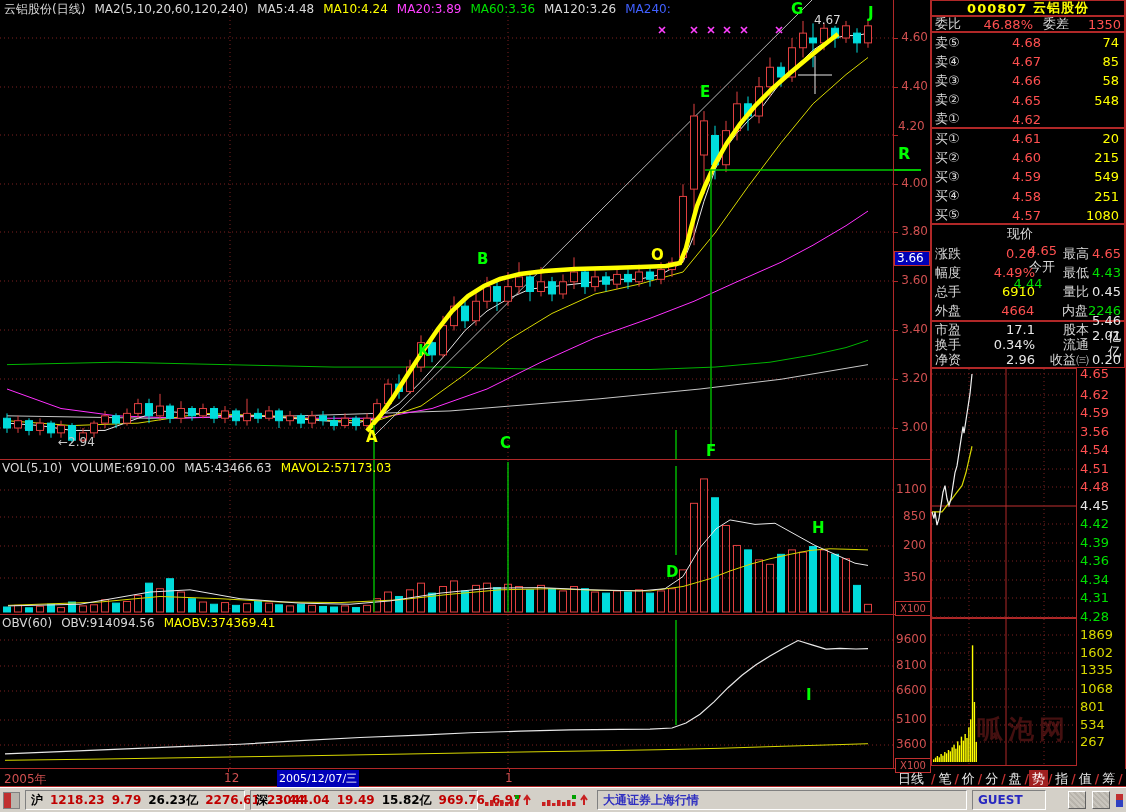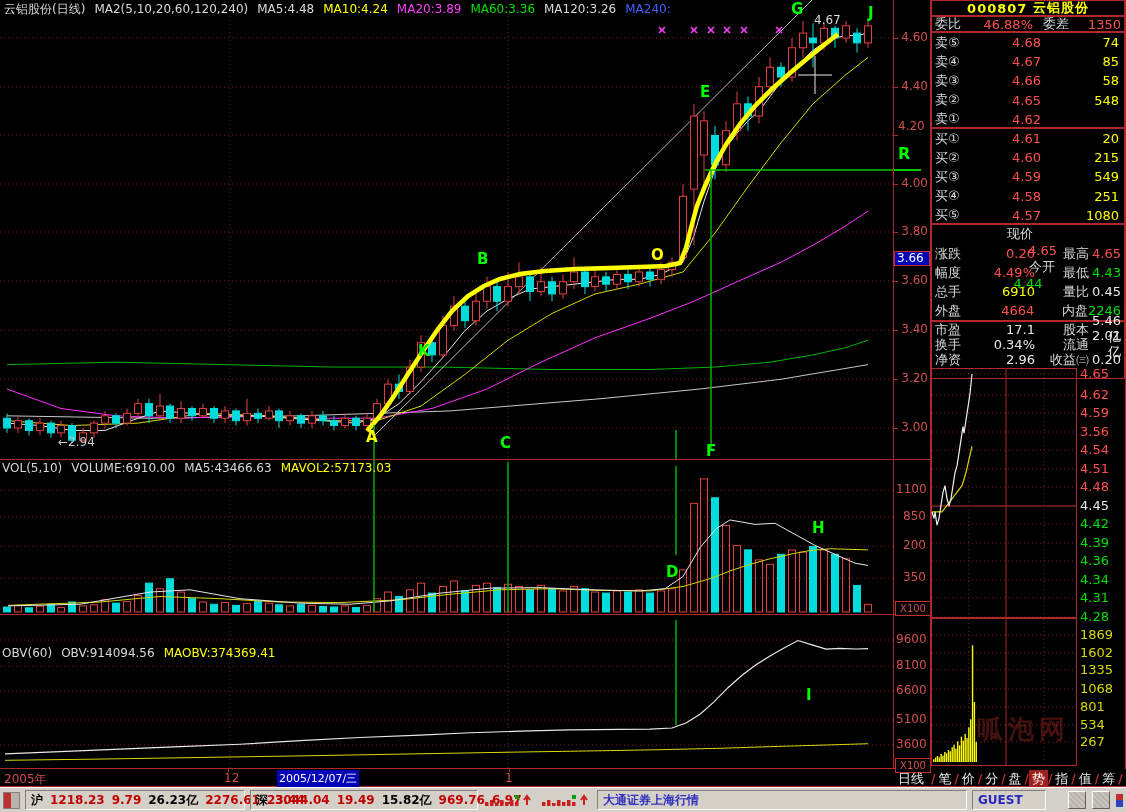--- a/index.html
+++ b/index.html
@@ -362,21 +362,21 @@
       <line x1="0" y1="76" x2="893" y2="76" stroke="#7c2020" stroke-width="1" stroke-dasharray="1 3"></line>
       <line x1="0" y1="105" x2="893" y2="105" stroke="#7c2020" stroke-width="1" stroke-dasharray="1 3"></line>
       <line x1="0" y1="130" x2="893" y2="130" stroke="#7c2020" stroke-width="1" stroke-dasharray="1 3"></line>
       <line x1="230" y1="0" x2="230" y2="153" stroke="#7c2020" stroke-width="1" stroke-dasharray="1 3"></line>
       <line x1="508" y1="0" x2="508" y2="153" stroke="#7c2020" stroke-width="1" stroke-dasharray="1 3"></line>
       <polyline points="5,145.31027 100,144.07358 200,142.48355 300,140.89352 400,139.12682 500,137.36012 600,135.77009 660,134.71007 720,133.29671 780,131.35334 840,129.58664 868,128.70329" fill="none" stroke="#d8d800" stroke-width="1"></polyline>
       <polyline points="5,138.95015 60,136.65344 120,134.18006 180,131.70668 240,129.2333 300,125.6999 360,122.51984 420,120.04646 470,117.74975 520,116.15972000000001 570,114.92303 620,114.39302 650,114.03968 672,112.97966 686,108.0329 700,99.1994 714,86.83250000000001 728,72.69890000000001 742,60.33200000000001 756,49.73180000000001 770,40.898300000000006 784,32.94815000000001 798,25.52801000000001 812,29.944760000000002 826,34.18484000000001 840,33.30149 856,34.00817000000001 868,33.654830000000004" fill="none" stroke="#e8e8e8" stroke-width="1.2"></polyline>
       <line x1="676" y1="5" x2="676" y2="110" stroke="#00b400" stroke-width="1.5"></line>
       <text x="806" y="85" fill="#00ff00" font-size="15" font-family="DejaVu Sans,sans-serif" font-weight="bold">I</text>
     </svg>
-  <div id="obvHdr" class="abs hdrline" style="left:2px;top:616px;white-space:nowrap;margin-top:30px;"><span style="color: rgb(216, 216, 216);">OBV(60)</span><span style="color: rgb(216, 216, 216);">OBV:914094.56</span><span style="color: rgb(255, 255, 0);">MAOBV:374369.41</span></div>
+  <div id="obvHdr" class="abs hdrline" style="left:2px;top:616px;white-space:nowrap;"><span style="color: rgb(216, 216, 216);">OBV(60)</span><span style="color: rgb(216, 216, 216);">OBV:914094.56</span><span style="color: rgb(255, 255, 0);">MAOBV:374369.41</span></div>
 
   <div class="hline" style="top:768px"></div>
 
   <div id="dateStrip" class="abs">
       <div style="position:absolute;left:4px;top:2px;color:#d05050">2005年</div>
       <div style="position:absolute;left:224px;top:2px;color:#d05050">12</div>
       <div style="position:absolute;left:228px;top:0;width:1px;height:3px;background:#b02828"></div>
       <div style="position:absolute;left:505px;top:2px;color:#d05050">1</div>
       <div style="position:absolute;left:509px;top:0;width:1px;height:3px;background:#b02828"></div>
       <div style="position:absolute;left:277px;top:1px;background:#0000b8;color:#fff;font-size:11px;padding:1px 2px">2005/12/07/三</div>
@@ -507,21 +507,21 @@
           <span class="l2">量比</span>
           <span class="v2" style="color: rgb(232, 232, 232);">0.45</span>
         </div>
         <div class="irow" style="height: 19px;">
           <span class="l1">外盘</span>
           <span class="v1" style="color: rgb(255, 80, 80);">4664</span>
           <span class="l2">内盘</span>
           <span class="v2" style="color: rgb(0, 224, 0);">2246</span>
         </div>
       </div>
-    <div class="blk" id="fundRows" style="top:321px;height:58px">
+    <div class="blk" id="fundRows" style="top:321px;height:47px">
         <div class="irow" style="height: 15px;">
           <span class="l1">市盈</span>
           <span class="v1" style="color: rgb(232, 232, 232);">17.1</span>
           <span class="l2">股本</span>
           <span class="v2" style="color: rgb(232, 232, 232);">5.46亿</span>
         </div>
         <div class="irow" style="height: 15px;">
           <span class="l1">换手</span>
           <span class="v1" style="color: rgb(232, 232, 232);">0.34%</span>
           <span class="l2">流通</span>

